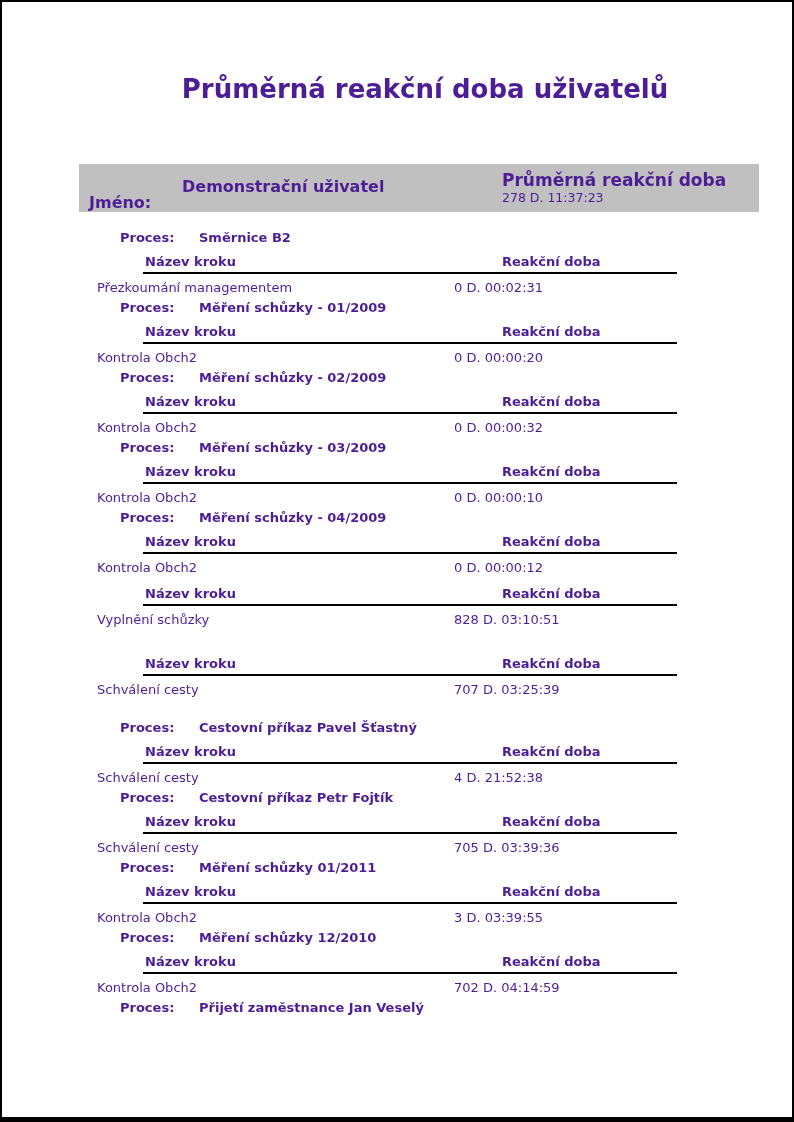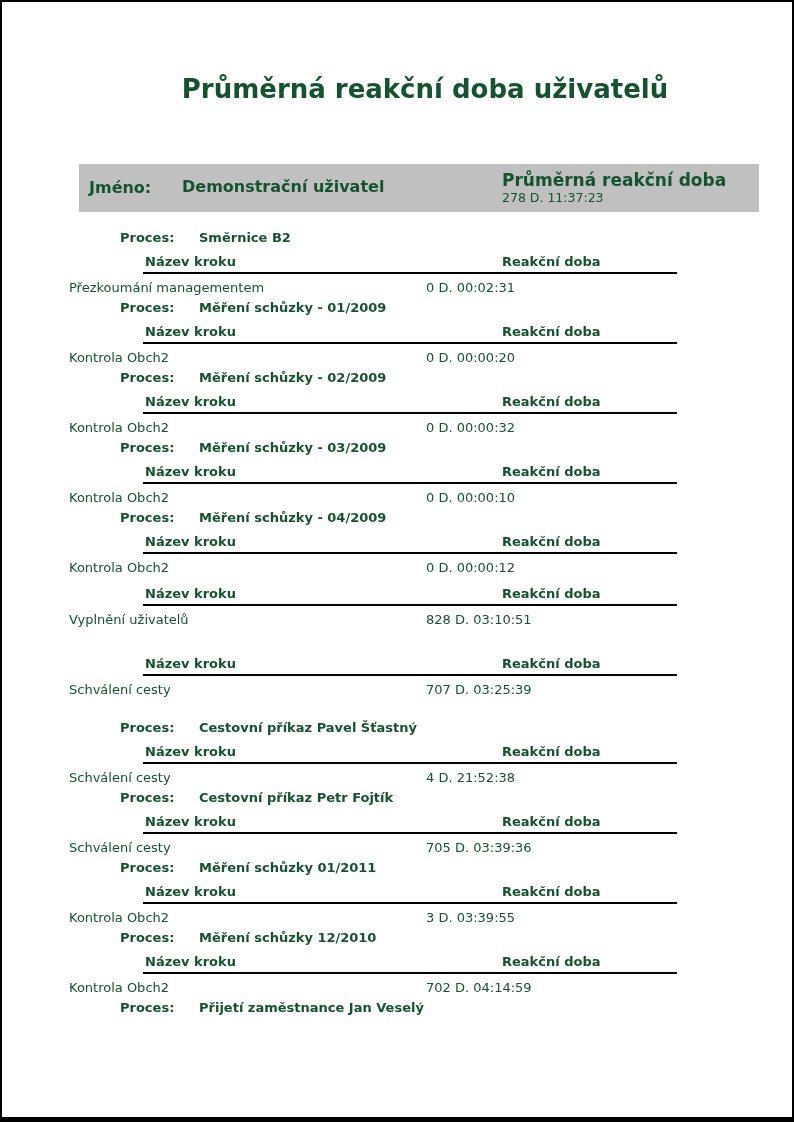--- a/index.html
+++ b/index.html
@@ -11,45 +11,45 @@
     overflow:hidden; position:relative;
   }
   .title {
     margin:0; padding:72px 0 0 56px; text-align:center;
     font-size:26px; font-weight:bold; line-height:30px; white-space:nowrap;
   }
   .user-bar {
     position:relative; margin:60px 0 0 77px;
     width:680px; height:48px; background:#c0c0c0;
   }
-  .u-label  { position:absolute; left:10px;  top:14px; font-size:16px; font-weight:bold; }
+  .u-label  { position:absolute; left:10px;  top:29px; font-size:16px; font-weight:bold; }
   .u-name   { position:absolute; left:103px; top:13px; font-size:16px; font-weight:bold; white-space:nowrap; }
   .u-right  { position:absolute; left:423px; top:7px; }
   .u-avg-label { font-size:17px; font-weight:bold; line-height:18px; white-space:nowrap; }
   .u-avg-value { font-size:12.5px; line-height:18px; white-space:nowrap; }
   #sections { margin-top:17px; }
   .section { height:70px; overflow:hidden; }
   .proces-row { padding-left:118px; font-size:13px; font-weight:bold; line-height:18px; white-space:nowrap; }
   .p-label { display:inline-block; width:79px; }
   .thead {
     margin:7px 0 0 141px; width:534px; box-sizing:border-box;
     border-bottom:2px solid #000; display:flex;
     font-size:13px; font-weight:bold; line-height:16px; padding-bottom:2px;
   }
   .trow {
-    margin-left:65px; width:534px; box-sizing:border-box;
+    margin-left:93px; width:534px; box-sizing:border-box;
     display:flex; font-size:13px; line-height:16px; padding-top:6px;
   }
   .c1 { width:357px; padding-left:2px; white-space:nowrap; }
   .c2 { white-space:nowrap; }
 </style>
 </head>
 <body>
 
-<div class="page" style="border-color: rgb(0, 0, 0); color: #14532d;">
+<div class="page" style="border-color: rgb(0, 0, 0); color: #4c1d95;">
   <h1 class="title">Průměrná reakční doba uživatelů</h1>
 
   <div class="user-bar" style="background: rgb(192, 192, 192);">
     <span class="u-label">Jméno:</span>
     <span class="u-name">Demonstrační uživatel</span>
     <div class="u-right">
       <div class="u-avg-label">Průměrná reakční doba</div>
       <div class="u-avg-value">278 D. 11:37:23</div>
     </div>
   </div>
@@ -135,21 +135,21 @@
         </div>
   </div>
 
   <div class="section">
     <div class="steps">
           <div class="thead">
             <span class="c1">Název kroku</span>
             <span class="c2">Reakční doba</span>
           </div>
           <div class="trow">
-            <span class="c1">Vyplnění uživatelů</span>
+            <span class="c1">Vyplnění schůzky</span>
             <span class="c2">828 D. 03:10:51</span>
           </div>
         </div>
   </div>
 
   <div class="section">
     <div class="steps">
           <div class="thead">
             <span class="c1">Název kroku</span>
             <span class="c2">Reakční doba</span>

